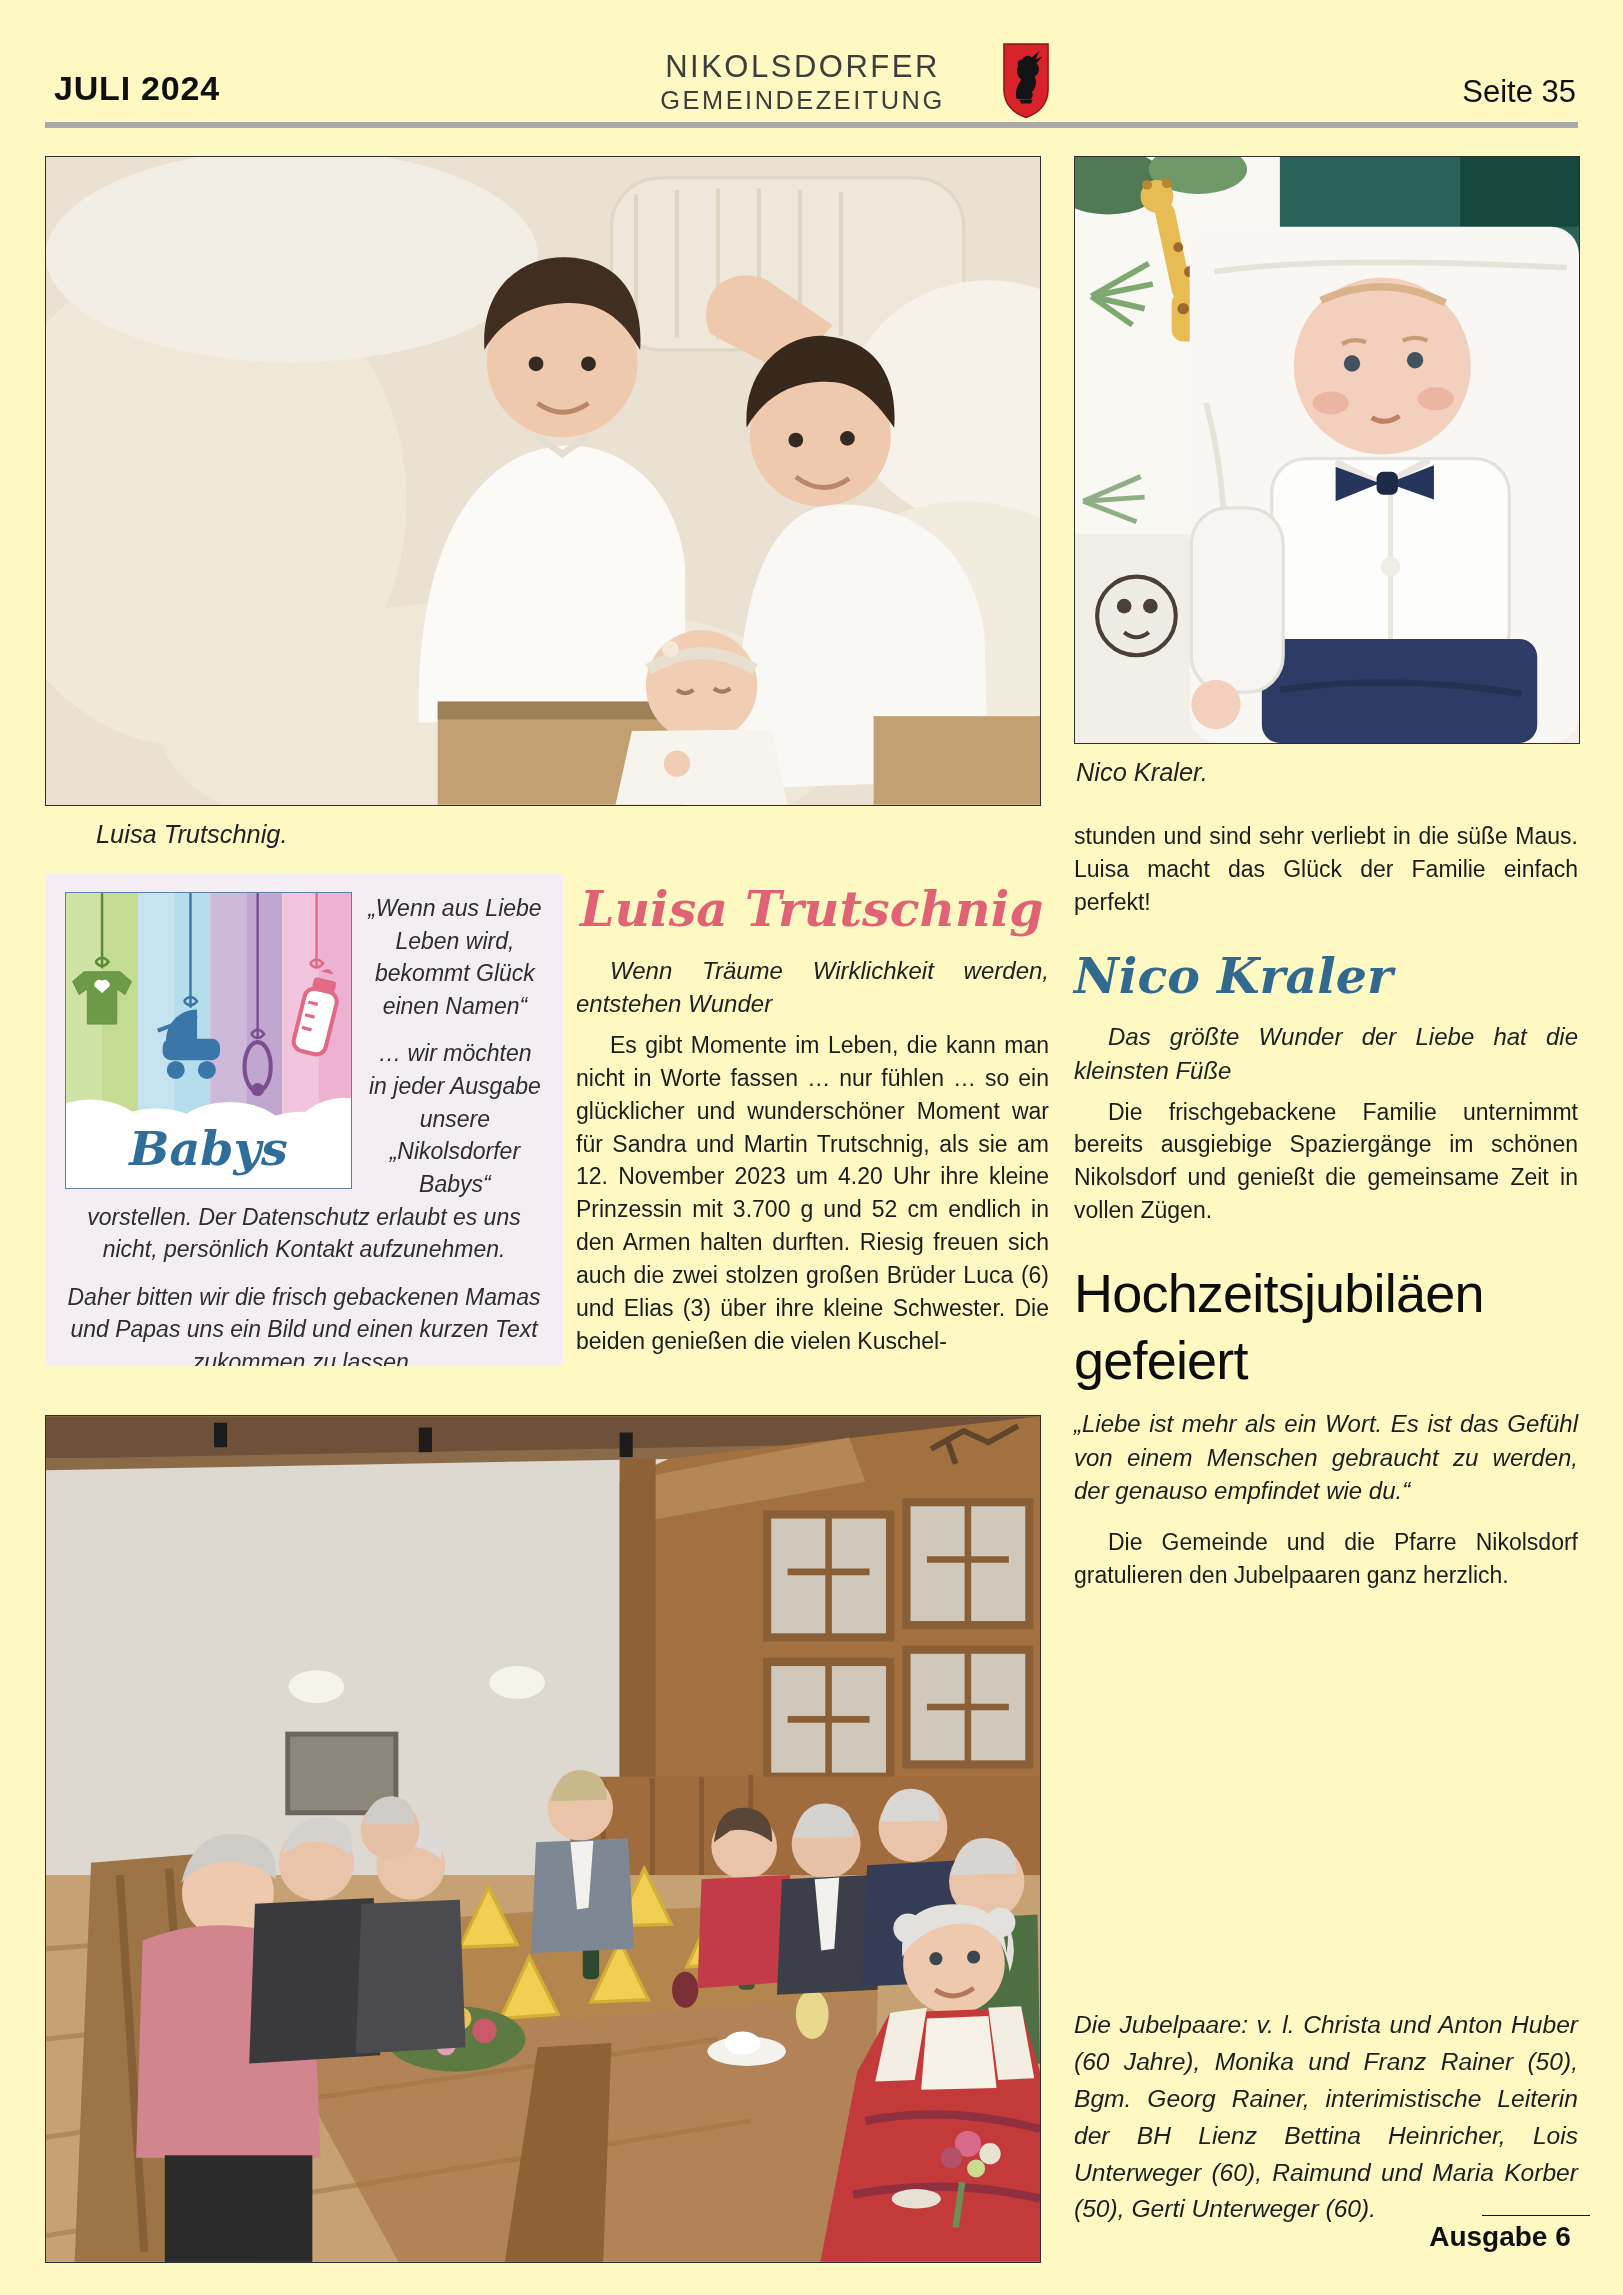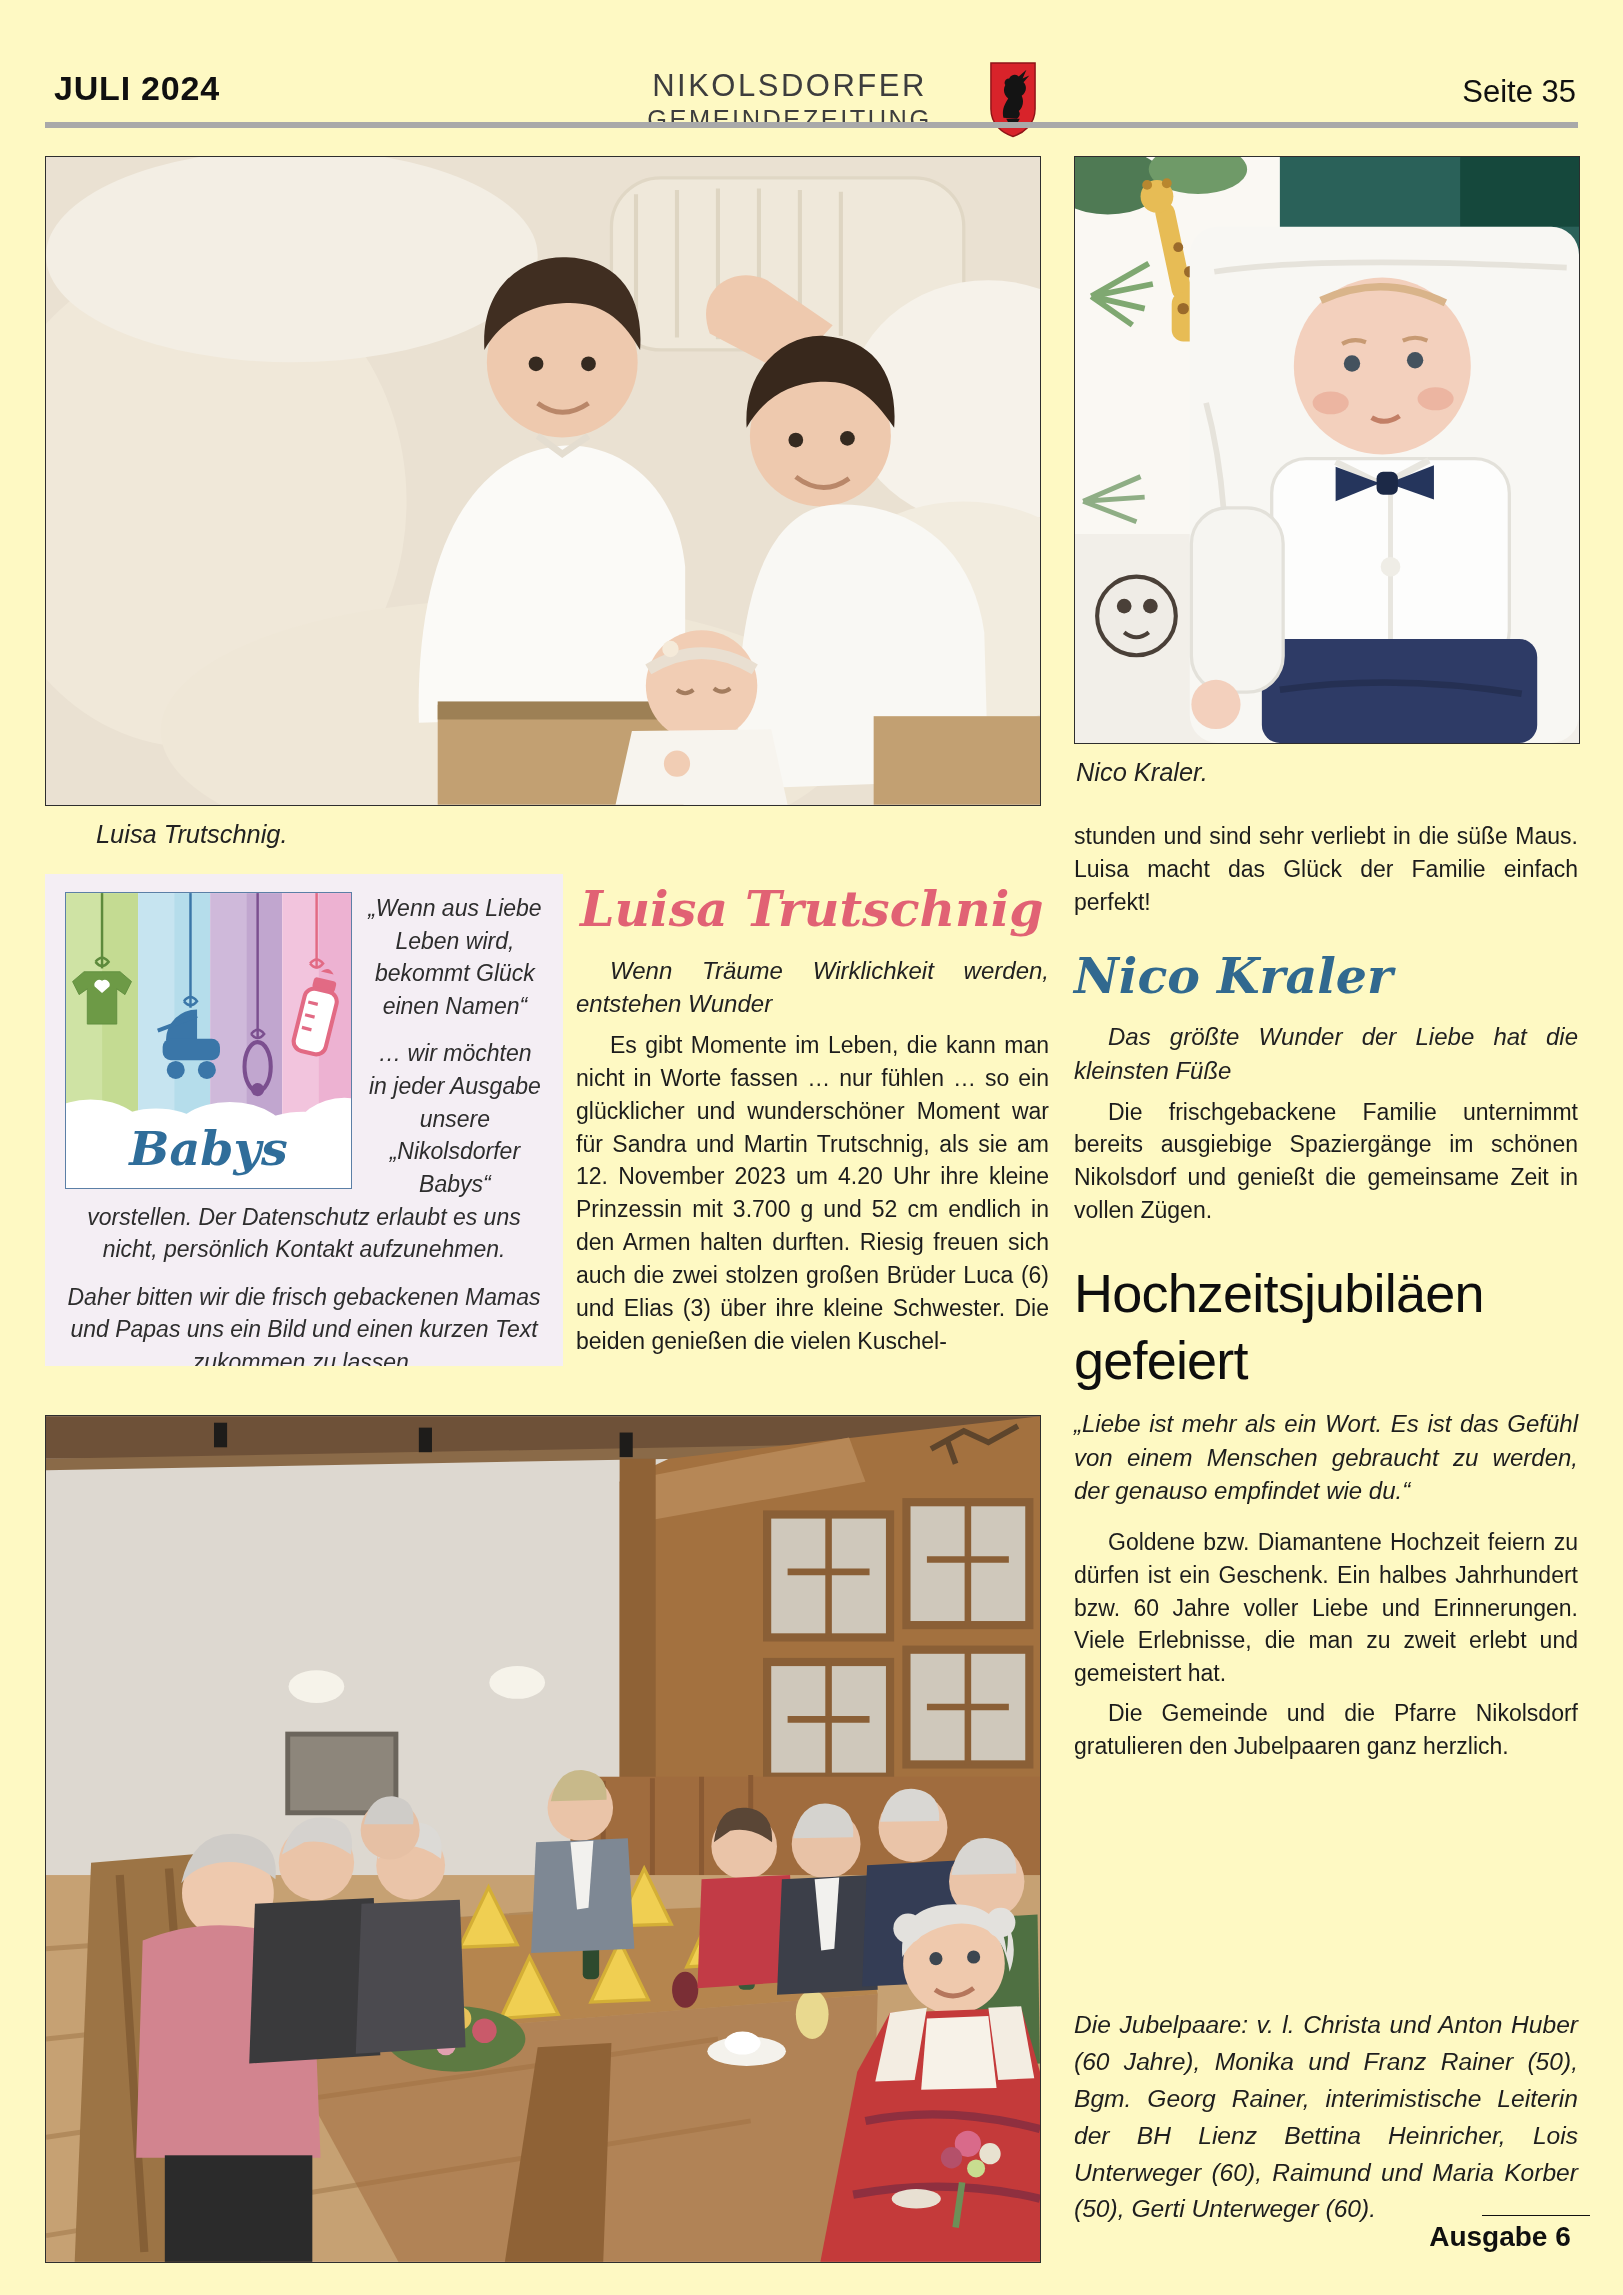--- a/index.html
+++ b/index.html
@@ -3,21 +3,21 @@
 <meta charset="utf-8">
 <style>
   html,body{margin:0;padding:0;background:#8a8a8a;}
   .page{position:relative;width:1623px;height:2295px;background:#fef9c3;
         font-family:"Liberation Sans",sans-serif;color:#1c1c1c;overflow:hidden;}
 
   
   .issue-date{position:absolute;left:54px;top:69px;font-size:34px;font-weight:bold;
               letter-spacing:0.8px;color:#101010;}
   .masthead{position:absolute;left:604px;top:41px;width:459px;display:flex;
-            align-items:center;gap:14px;margin-top:19px;}
+            align-items:center;justify-content:center;gap:14px;}
   .masthead-text{width:371px;text-align:center;color:#3d3d3d;}
   .masthead-l1{font-size:31px;letter-spacing:2.5px;line-height:1.15;}
   .masthead-l2{font-size:25.4px;letter-spacing:2.5px;line-height:1.2;}
   .page-number{position:absolute;right:47px;top:74px;font-size:31px;color:#101010;}
   .header-rule{position:absolute;left:45px;top:122px;width:1533px;height:5.7px;background:#a9a9a9;}
 
   
   .photo{position:absolute;border:1.6px solid #2e2e2e;background:#eae1d2;overflow:hidden;}
   .photo svg{display:block;}
   .photo-children{left:45px;top:156px;width:994px;height:648px;}
@@ -265,21 +265,20 @@
 
   <div class="col-right">
     <p class="body-p">stunden und sind sehr verliebt in die süße Maus. Luisa macht das Glück der Familie einfach perfekt!</p>
 
     <h2 class="script-heading script-blue">Nico Kraler</h2>
     <p class="subtitle">Das größte Wunder der Liebe hat die kleinsten Füße</p>
     <p class="body-p indent">Die frischgebackene Familie unternimmt bereits ausgiebige Spaziergänge im schönen Nikolsdorf und genießt die gemeinsame Zeit in vollen Zügen.</p>
 
     <h1 class="big-heading">Hochzeitsjubiläen gefeiert</h1>
     <p class="quote">„Liebe ist mehr als ein Wort. Es ist das Gefühl von einem Menschen gebraucht zu werden, der genauso empfindet wie du.“</p>
-    <p class="body-p indent">Goldene bzw. Diamantene Hochzeit feiern zu dürfen ist ein Geschenk. Ein halbes Jahrhundert bzw. 60 Jahre voller Liebe und Erinnerungen. Viele Erlebnisse, die man zu zweit erlebt und gemeistert hat.</p>
     <p class="body-p indent">Die Gemeinde und die Pfarre Nikolsdorf gratulieren den Jubelpaaren ganz herzlich.</p>
   </div>
 
   <div class="jub-caption">Die Jubelpaare: v. l. Christa und Anton Huber (60 Jahre), Monika und Franz Rainer (50), Bgm. Georg Rainer, interimistische Leiterin der BH Lienz Bettina Heinricher, Lois Unterweger (60), Raimund und Maria Korber (50), Gerti Unterweger (60).</div>
 
   <div class="photo photo-celebration">
     <svg width="994" height="846" viewBox="0 0 1213 1032">
       <rect width="1213" height="1032" fill="#ddd8d0"></rect>
       <rect x="0" y="0" width="1213" height="52" fill="#6e5138"></rect>
       <polygon points="0,52 1213,30 1213,44 0,66" fill="#8a6a48"></polygon>

